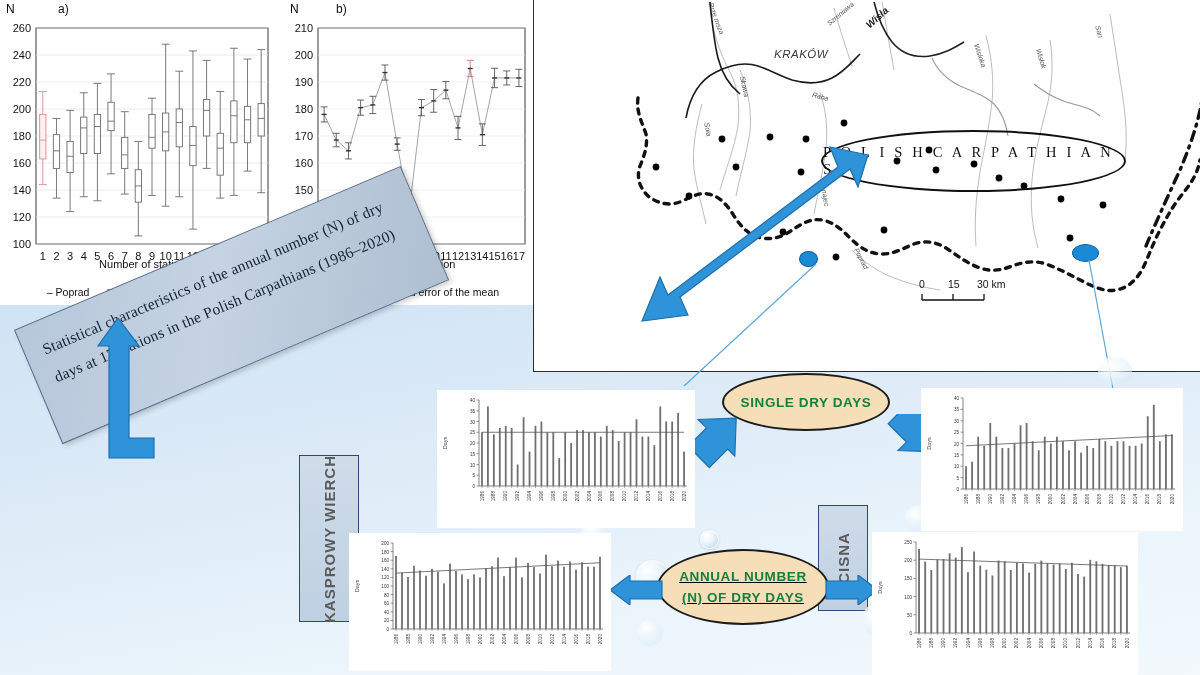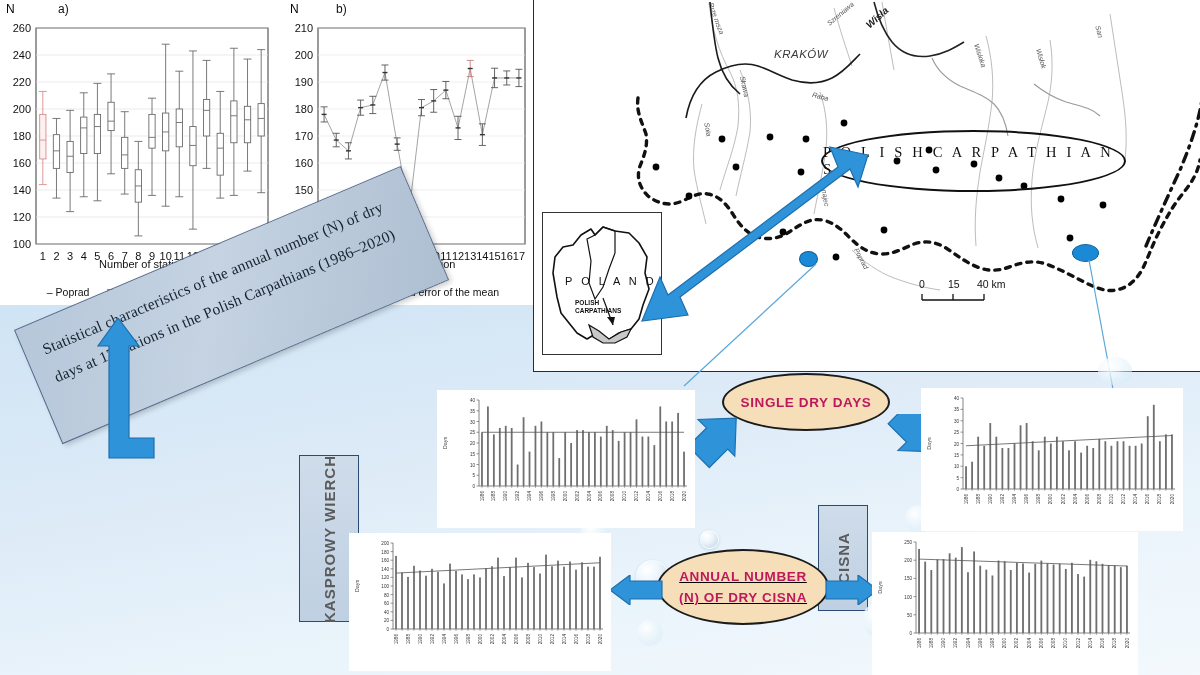--- a/index.html
+++ b/index.html
@@ -100,21 +100,21 @@
     white-space:nowrap; font-size:15px; font-weight:bold; letter-spacing:1px;
     color:#5b5b5b; font-family:"Liberation Sans", sans-serif;
   }
 
   
   .topic-ellipse {
     position:absolute; background:#f6dfb8; border:2px solid #1b1b1b; border-radius:50%;
     display:flex; align-items:center; justify-content:center; text-align:center;
   }
   .topic-ellipse span {
-    font-size:13.5px; font-weight:bold; color:#be185d; letter-spacing:.6px;
+    font-size:13.5px; font-weight:bold; color:#15803d; letter-spacing:.6px;
     line-height:21px; font-family:"Liberation Sans", sans-serif;
   }
 
   
   .arrow-svg { position:absolute; }
 
   
   .bubble {
     position:absolute; border-radius:50%;
     background:radial-gradient(circle at 32% 28%, #ffffff 0%, #eef6fc 38%, #cfe2f1 72%, #bcd6ea 100%);
@@ -466,39 +466,26 @@
   <div class="river-lbl" style="left:559px;top:28px;transform:rotate(75deg);">San</div>
   <div class="river-lbl" style="left:316px;top:255px;transform:rotate(62deg);">Poprad</div>
 
   <div id="map-title-oval">
     <span>P O L I S H   C A R P A T H I A N S</span>
   </div>
 
   <div class="lake" style="left:265px;top:251px;width:19px;height:16px;"></div>
   <div class="lake" style="left:538px;top:244px;width:27px;height:18px;"></div>
 
-  <div id="poland-inset">
-    <svg width="118" height="141">
-      <path d="M10,60 L12,44 L20,34 L30,32 L38,22 L48,16 L52,22 L60,14 L72,18 L86,20 L96,30 L104,44
-               L102,60 L106,76 L100,92 L96,106 L88,116 L76,120 L64,128 L54,120 L44,126 L34,120
-               L26,110 L18,100 L14,84 Z" fill="#ffffff" stroke="#111" stroke-width="1.6" stroke-linejoin="round"></path>
-      <path d="M44,26 L52,22 L60,14 L72,18 L72,40 L66,56 L60,74 L52,86 L46,70 L48,48 Z" fill="none" stroke="#111" stroke-width="1.2"></path>
-      <path d="M46,112 L56,118 L66,126 L78,119 L88,116 L84,124 L72,130 L60,130 L50,124 Z" fill="#c8c8c8" stroke="#111" stroke-width="1.2"></path>
-      <line x1="60" y1="85" x2="70" y2="112" stroke="#111" stroke-width="1.2"></line>
-      <polygon points="70,112 64,104 72,104" fill="#111"></polygon>
-    </svg>
-    <div id="poland-word">P O L A N D</div>
-    <div id="poland-carp-lbl">POLISH<br>CARPATHIANS</div>
-  </div>
 
   <div id="scalebar">
     <div class="nums">
       <span style="left:0px;">0</span>
       <span style="left:29px;">15</span>
-      <span style="left:58px;">40 km</span>
+      <span style="left:58px;">30 km</span>
     </div>
     <svg width="100" height="12">
       <line x1="3" y1="8" x2="65" y2="8" stroke="#111" stroke-width="1.3"></line>
       <line x1="3" y1="2" x2="3" y2="8" stroke="#111" stroke-width="1.3"></line>
       <line x1="34" y1="2" x2="34" y2="8" stroke="#111" stroke-width="1.3"></line>
       <line x1="65" y1="2" x2="65" y2="8" stroke="#111" stroke-width="1.3"></line>
     </svg>
   </div>
 </div>
 
@@ -543,21 +530,21 @@
 <svg class="arrow-svg" style="left:686px;top:414px;" width="62" height="56">
   <polygon points="56,2 30,2 30,-8 2,18 30,44 30,32 56,32" fill="#2e93d9" stroke="#1d6fae" stroke-width="1.2" transform="rotate(135 29 21)"></polygon>
 </svg>
 <svg class="arrow-svg" style="left:884px;top:414px;" width="62" height="56">
   <polygon points="4,2 30,2 30,-8 58,18 30,44 30,32 4,32" fill="#2e93d9" stroke="#1d6fae" stroke-width="1.2" transform="rotate(45 31 21)"></polygon>
 </svg>
 
 <div class="topic-ellipse" style="left:657px;top:549px;width:172px;height:76px;text-decoration:underline;">
   <span>
     <span>ANNUAL NUMBER</span><br>
-    <span>(N) OF DRY CISNA</span>
+    <span>(N) OF DRY DAYS</span>
   </span>
 </div>
 <svg class="arrow-svg" style="left:608px;top:575px;" width="56" height="30">
   <polygon points="54,6 22,6 22,0 2,15 22,30 22,24 54,24" fill="#2e93d9" stroke="#1d6fae" stroke-width="1.2"></polygon>
 </svg>
 <svg class="arrow-svg" style="left:824px;top:575px;" width="56" height="30">
   <polygon points="2,6 34,6 34,0 54,15 34,30 34,24 2,24" fill="#2e93d9" stroke="#1d6fae" stroke-width="1.2"></polygon>
 </svg>
 
 <div class="mini-panel" style="left:437px;top:390px;width:258px;height:138px;">

